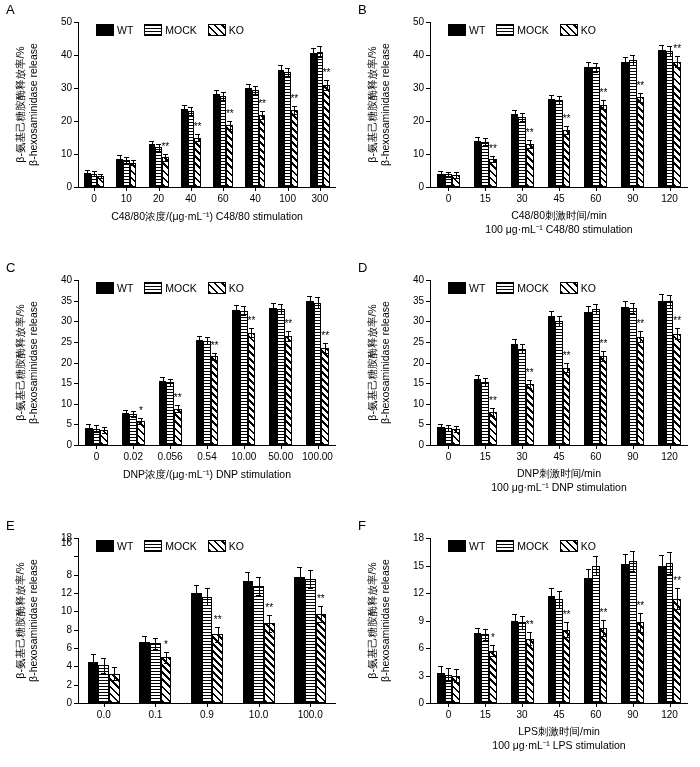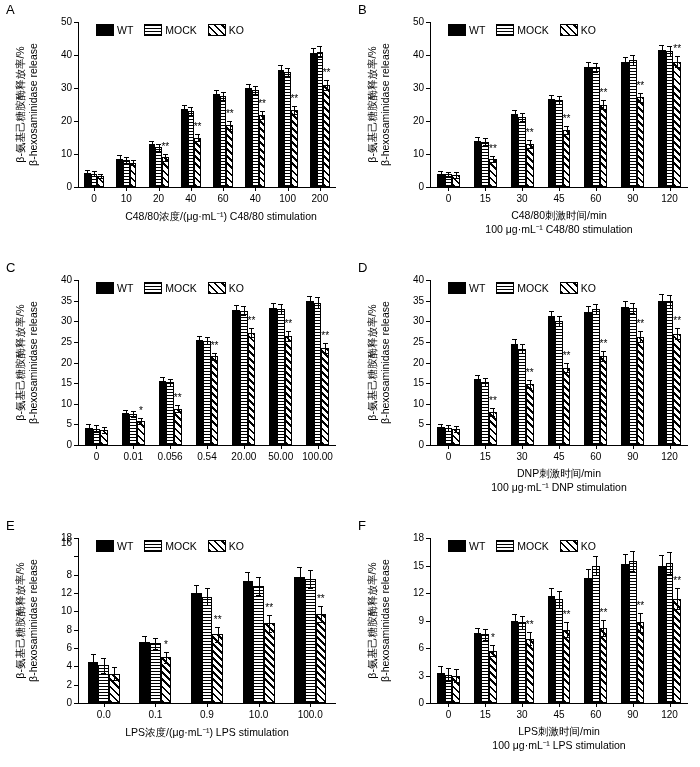--- a/index.html
+++ b/index.html
@@ -162,22 +162,22 @@
       <div class="bar b-mock" title="MOCK 200: 41" style="left: 316.543px; top: 51.7px; width: 6.665px; height: 135.3px;"></div>
       <div class="err" style="left: 319.875px; top: 46.42px; height: 10.56px;"></div>
       <div class="errcap" style="left: 317.375px; top: 46.42px; width: 5px;"></div>
       <div class="errcap" style="left: 317.375px; top: 56.98px; width: 5px;"></div>
       <div class="bar b-ko" title="KO 200: 31" style="left: 323.207px; top: 84.7px; width: 6.665px; height: 102.3px;"></div>
       <div class="err" style="left: 326.54px; top: 79.75px; height: 9.9px;"></div>
       <div class="errcap" style="left: 324.04px; top: 79.75px; width: 5px;"></div>
       <div class="errcap" style="left: 324.04px; top: 89.65px; width: 5px;"></div>
       <div class="star" style="left: 317.54px; top: 66.75px; width: 18px;">**</div>
       <div class="tick" style="left: 320px; top: 187px; width: 1px; height: 4px;"></div>
-      <div class="xtick" style="left: 299.75px; top: 193px; width: 40.25px;">200</div>
-      <div class="xaxis-title" style="left: 52px; top: 209px; width: 338px;">C48/80浓度/(μg·mL⁻¹)   C48/80 stimulation</div>
+      <div class="xtick" style="left: 299.75px; top: 193px; width: 40.25px;">300</div>
+      <div class="xaxis-title" style="left: 38px; top: 209px; width: 338px;">C48/80浓度/(μg·mL⁻¹)   C48/80 stimulation</div>
       <div class="legend" style="left: 96px; top: 24px;">
         <div class="legend-item">
           <span class="swatch sw-wt"></span>
           <span>WT</span>
         </div>
         <div class="legend-item">
           <span class="swatch sw-mock"></span>
           <span>MOCK</span>
         </div>
         <div class="legend-item">
@@ -370,21 +370,21 @@
       <div class="bar b-mock" title="MOCK 0.01: 7.5" style="left: 129.477px; top: 156.062px; width: 7.61714px; height: 30.9375px;"></div>
       <div class="err" style="left: 133.286px; top: 153.175px; height: 5.775px;"></div>
       <div class="errcap" style="left: 130.786px; top: 153.175px; width: 5px;"></div>
       <div class="errcap" style="left: 130.786px; top: 158.95px; width: 5px;"></div>
       <div class="bar b-ko" title="KO 0.01: 5.9" style="left: 137.094px; top: 162.662px; width: 7.61714px; height: 24.3375px;"></div>
       <div class="err" style="left: 140.903px; top: 159.775px; height: 5.775px;"></div>
       <div class="errcap" style="left: 138.403px; top: 159.775px; width: 5px;"></div>
       <div class="errcap" style="left: 138.403px; top: 165.55px; width: 5px;"></div>
       <div class="star" style="left: 131.903px; top: 146.775px; width: 18px;">*</div>
       <div class="tick" style="left: 133px; top: 187px; width: 1px; height: 4px;"></div>
-      <div class="xtick" style="left: 110.857px; top: 193px; width: 44.8571px;">0.01</div>
+      <div class="xtick" style="left: 110.857px; top: 193px; width: 44.8571px;">0.02</div>
       <div class="bar b-wt" title="WT 0.100: 15.6" style="left: 158.717px; top: 122.65px; width: 7.61714px; height: 64.35px;"></div>
       <div class="err" style="left: 162.526px; top: 119.35px; height: 6.6px;"></div>
       <div class="errcap" style="left: 160.026px; top: 119.35px; width: 5px;"></div>
       <div class="errcap" style="left: 160.026px; top: 125.95px; width: 5px;"></div>
       <div class="bar b-mock" title="MOCK 0.100: 15.2" style="left: 166.334px; top: 124.3px; width: 7.61714px; height: 62.7px;"></div>
       <div class="err" style="left: 170.143px; top: 121px; height: 6.6px;"></div>
       <div class="errcap" style="left: 167.643px; top: 121px; width: 5px;"></div>
       <div class="errcap" style="left: 167.643px; top: 127.6px; width: 5px;"></div>
       <div class="bar b-ko" title="KO 0.100: 8.8" style="left: 173.951px; top: 150.7px; width: 7.61714px; height: 36.3px;"></div>
       <div class="err" style="left: 177.76px; top: 147.4px; height: 6.6px;"></div>
@@ -415,21 +415,21 @@
       <div class="bar b-mock" title="MOCK 10.00: 32.5" style="left: 240.049px; top: 52.9375px; width: 7.61714px; height: 134.062px;"></div>
       <div class="err" style="left: 243.857px; top: 48.4px; height: 9.075px;"></div>
       <div class="errcap" style="left: 241.357px; top: 48.4px; width: 5px;"></div>
       <div class="errcap" style="left: 241.357px; top: 57.475px; width: 5px;"></div>
       <div class="bar b-ko" title="KO 10.00: 27.2" style="left: 247.666px; top: 74.8px; width: 7.61714px; height: 112.2px;"></div>
       <div class="err" style="left: 251.474px; top: 70.2625px; height: 9.075px;"></div>
       <div class="errcap" style="left: 248.974px; top: 70.2625px; width: 5px;"></div>
       <div class="errcap" style="left: 248.974px; top: 79.3375px; width: 5px;"></div>
       <div class="star" style="left: 242.474px; top: 57.2625px; width: 18px;">**</div>
       <div class="tick" style="left: 244px; top: 187px; width: 1px; height: 4px;"></div>
-      <div class="xtick" style="left: 221.429px; top: 193px; width: 44.8571px;">20.00</div>
+      <div class="xtick" style="left: 221.429px; top: 193px; width: 44.8571px;">10.00</div>
       <div class="bar b-wt" title="WT 50.00: 33.2" style="left: 269.289px; top: 50.05px; width: 7.61714px; height: 136.95px;"></div>
       <div class="err" style="left: 273.097px; top: 44.6875px; height: 10.725px;"></div>
       <div class="errcap" style="left: 270.597px; top: 44.6875px; width: 5px;"></div>
       <div class="errcap" style="left: 270.597px; top: 55.4125px; width: 5px;"></div>
       <div class="bar b-mock" title="MOCK 50.00: 33" style="left: 276.906px; top: 50.875px; width: 7.61714px; height: 136.125px;"></div>
       <div class="err" style="left: 280.714px; top: 45.5125px; height: 10.725px;"></div>
       <div class="errcap" style="left: 278.214px; top: 45.5125px; width: 5px;"></div>
       <div class="errcap" style="left: 278.214px; top: 56.2375px; width: 5px;"></div>
       <div class="bar b-ko" title="KO 50.00: 26.5" style="left: 284.523px; top: 77.6875px; width: 7.61714px; height: 109.312px;"></div>
       <div class="err" style="left: 288.331px; top: 72.7375px; height: 9.9px;"></div>
@@ -446,20 +446,21 @@
       <div class="err" style="left: 317.571px; top: 38.9125px; height: 11.55px;"></div>
       <div class="errcap" style="left: 315.071px; top: 38.9125px; width: 5px;"></div>
       <div class="errcap" style="left: 315.071px; top: 50.4625px; width: 5px;"></div>
       <div class="bar b-ko" title="KO 100.00: 23.5" style="left: 321.38px; top: 90.0625px; width: 7.61714px; height: 96.9375px;"></div>
       <div class="err" style="left: 325.189px; top: 84.7px; height: 10.725px;"></div>
       <div class="errcap" style="left: 322.689px; top: 84.7px; width: 5px;"></div>
       <div class="errcap" style="left: 322.689px; top: 95.425px; width: 5px;"></div>
       <div class="star" style="left: 316.189px; top: 71.7px; width: 18px;">**</div>
       <div class="tick" style="left: 318px; top: 187px; width: 1px; height: 4px;"></div>
       <div class="xtick" style="left: 295.143px; top: 193px; width: 44.8571px;">100.00</div>
+      <div class="xaxis-title" style="left: 38px; top: 209px; width: 338px;">DNP浓度/(μg·mL⁻¹)    DNP stimulation</div>
       <div class="legend" style="left: 96px; top: 24px;">
         <div class="legend-item">
           <span class="swatch sw-wt"></span>
           <span>WT</span>
         </div>
         <div class="legend-item">
           <span class="swatch sw-mock"></span>
           <span>MOCK</span>
         </div>
         <div class="legend-item">
@@ -706,21 +707,20 @@
       <div class="err" style="left: 310.2px; top: 54.0833px; height: 18.3333px;"></div>
       <div class="errcap" style="left: 307.7px; top: 54.0833px; width: 5px;"></div>
       <div class="errcap" style="left: 307.7px; top: 72.4167px; width: 5px;"></div>
       <div class="bar b-ko" title="KO 100.0: 9.7" style="left: 315.532px; top: 98.0833px; width: 10.664px; height: 88.9167px;"></div>
       <div class="err" style="left: 320.864px; top: 89.8333px; height: 16.5px;"></div>
       <div class="errcap" style="left: 318.364px; top: 89.8333px; width: 5px;"></div>
       <div class="errcap" style="left: 318.364px; top: 106.333px; width: 5px;"></div>
       <div class="star" style="left: 311.864px; top: 76.8333px; width: 18px;">**</div>
       <div class="tick" style="left: 310px; top: 187px; width: 1px; height: 4px;"></div>
       <div class="xtick" style="left: 280.4px; top: 193px; width: 59.6px;">100.0</div>
-      <div class="xaxis-title" style="left: 38px; top: 209px; width: 338px;">LPS浓度/(μg·mL⁻¹)   LPS stimulation</div>
       <div class="legend" style="left: 96px; top: 24px;">
         <div class="legend-item">
           <span class="swatch sw-wt"></span>
           <span>WT</span>
         </div>
         <div class="legend-item">
           <span class="swatch sw-mock"></span>
           <span>MOCK</span>
         </div>
         <div class="legend-item">

